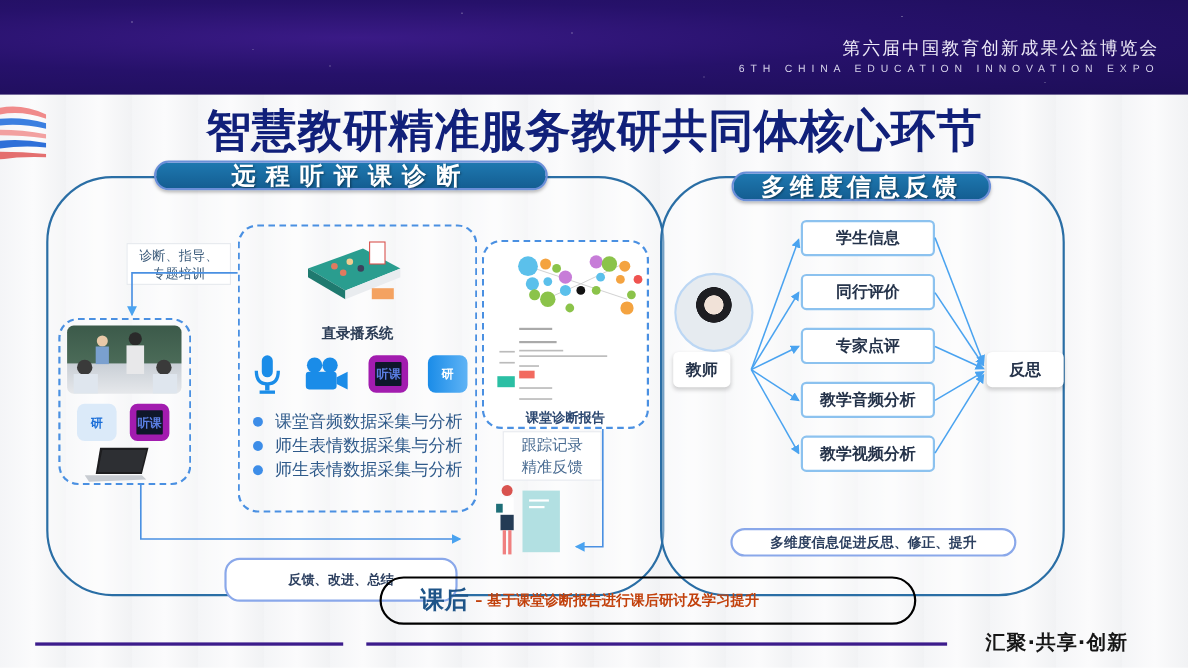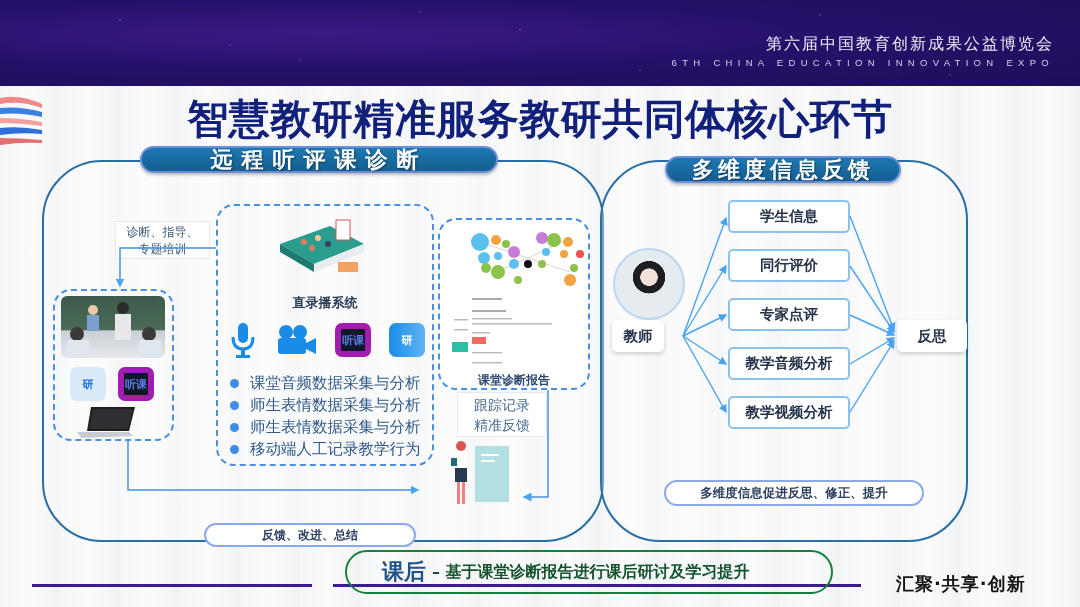--- a/index.html
+++ b/index.html
@@ -69,36 +69,36 @@
 
   .sys-title { position: absolute; left: 216px; top: 294px; width: 218px; text-align: center; font-size: 13px; font-weight: bold; color: #2b3c55; }
   .sys-icons { position: absolute; left: 230px; top: 320px; width: 195px; height: 40px; display: flex; justify-content: space-between; align-items: center; }
   .sys-list { position: absolute; left: 228px; top: 372px; list-style: none; }
   .sys-list li { font-size: 15.5px; color: #2f5a8a; line-height: 22px; position: relative; padding-left: 22px; white-space: nowrap; }
   .sys-list li::before { content: ""; position: absolute; left: 2px; top: 7px; width: 9px; height: 9px; border-radius: 50%; background: #3d8de8; }
 
   .report-label { position: absolute; left: 438px; top: 372px; width: 152px; text-align: center; font-size: 12px; font-weight: bold; color: #2b4770; }
 
   .pill-outline { position: absolute; border: 2px solid #8aa8ea; border-radius: 14px; background: #fff; color: #2d4060; font-weight: bold; font-size: 12px; display: flex; align-items: center; justify-content: center; }
-  .pill-feedback { left: 204px; top: 523px; width: 212px; height: 24px; }
+  .pill-feedback { left: 204px; top: 507px; width: 212px; height: 40px; }
   .pill-multi { left: 664px; top: 480px; width: 260px; height: 26px; font-size: 12.5px; }
 
   .info-box { position: absolute; left: 728px; width: 122px; height: 33px; background: #fff; border: 2px solid #8cc2ef; border-radius: 5px;
     display: flex; align-items: center; justify-content: center; font-size: 14.5px; font-weight: bold; color: #25334a; }
   .teacher-photo { position: absolute; left: 613px; top: 248px; width: 72px; height: 72px; border-radius: 50%; border: 2px solid #bcd7f4;
     background: radial-gradient(circle at 50% 40%, #f1e2d8 0 16%, #1e1e22 17% 30%, #e6ebf0 31%); }
   .label-card { position: absolute; background: #fff; border-radius: 5px; box-shadow: 0 2px 4px rgba(0,0,0,0.18);
     display: flex; align-items: center; justify-content: center; font-weight: bold; color: #25334a; font-size: 14.5px; }
   .card-teacher { left: 612px; top: 320px; width: 52px; height: 32px; }
   .card-reflect { left: 897px; top: 320px; width: 70px; height: 32px; }
 
-  .bottom-pill { position: absolute; left: 345px; top: 550px; width: 488px; height: 44px; border: 2px solid #15803d; border-radius: 24px;
+  .bottom-pill { position: absolute; left: 345px; top: 524px; width: 488px; height: 44px; border: 2px solid #000000; border-radius: 24px;
     display: flex; align-items: center; padding-left: 35px; text-align: right; }
   .bp-strong { font-size: 22px; font-weight: bold; color: #1e5488; margin-right: 6px; }
-  .bp-rest { font-size: 16px; font-weight: bold; color: #14532d; }
+  .bp-rest { font-size: 13px; font-weight: bold; color: #c2410c; }
   .bottom-line { position: absolute; left: 32px; top: 584px; width: 280px; height: 3px; background: #3c1c8c; }
   .bottom-line2 { position: absolute; left: 333px; top: 584px; width: 528px; height: 3px; background: #3c1c8c; }
   .slogan { position: absolute; left: 896px; top: 572px; font-size: 18px; font-weight: bold; color: #161616; letter-spacing: 1px; }
   svg.overlay { position: absolute; left: 0; top: 0; pointer-events: none; }
 </style>
 </head>
 <body>
 
 <div class="header">
   <div class="stars"></div>
@@ -174,21 +174,20 @@
     <rect x="4" y="15" width="28" height="16" rx="3" fill="#1a8ce8"></rect>
     <polygon points="32,20 42,15 42,31 32,26" fill="#1a8ce8"></polygon>
   </svg>
   <div class="icon-sq ic-ting" style="position:static;">听课</div>
   <div class="icon-sq ic-yan" style="position:static;background:linear-gradient(90deg,#1a8ce8,#5fb3f5);color:#fff;">研</div>
 </div>
 <ul class="sys-list">
   <li>课堂音频数据采集与分析</li>
   <li>师生表情数据采集与分析</li>
   <li>师生表情数据采集与分析</li>
-  <li>移动端人工记录教学行为</li>
 </ul>
 
 <div class="dash-box report-box"></div>
 <svg style="position:absolute;left:466px;top:228px;" width="120" height="60" viewBox="0 0 120 60">
   <g stroke="#ccc" stroke-width="0.8">
       <line x1="14" y1="14" x2="62" y2="30"></line>
       <line x1="62" y1="30" x2="100" y2="12"></line>
       <line x1="62" y1="30" x2="104" y2="44"></line>
       <line x1="30" y1="44" x2="62" y2="30"></line>
     </g>

